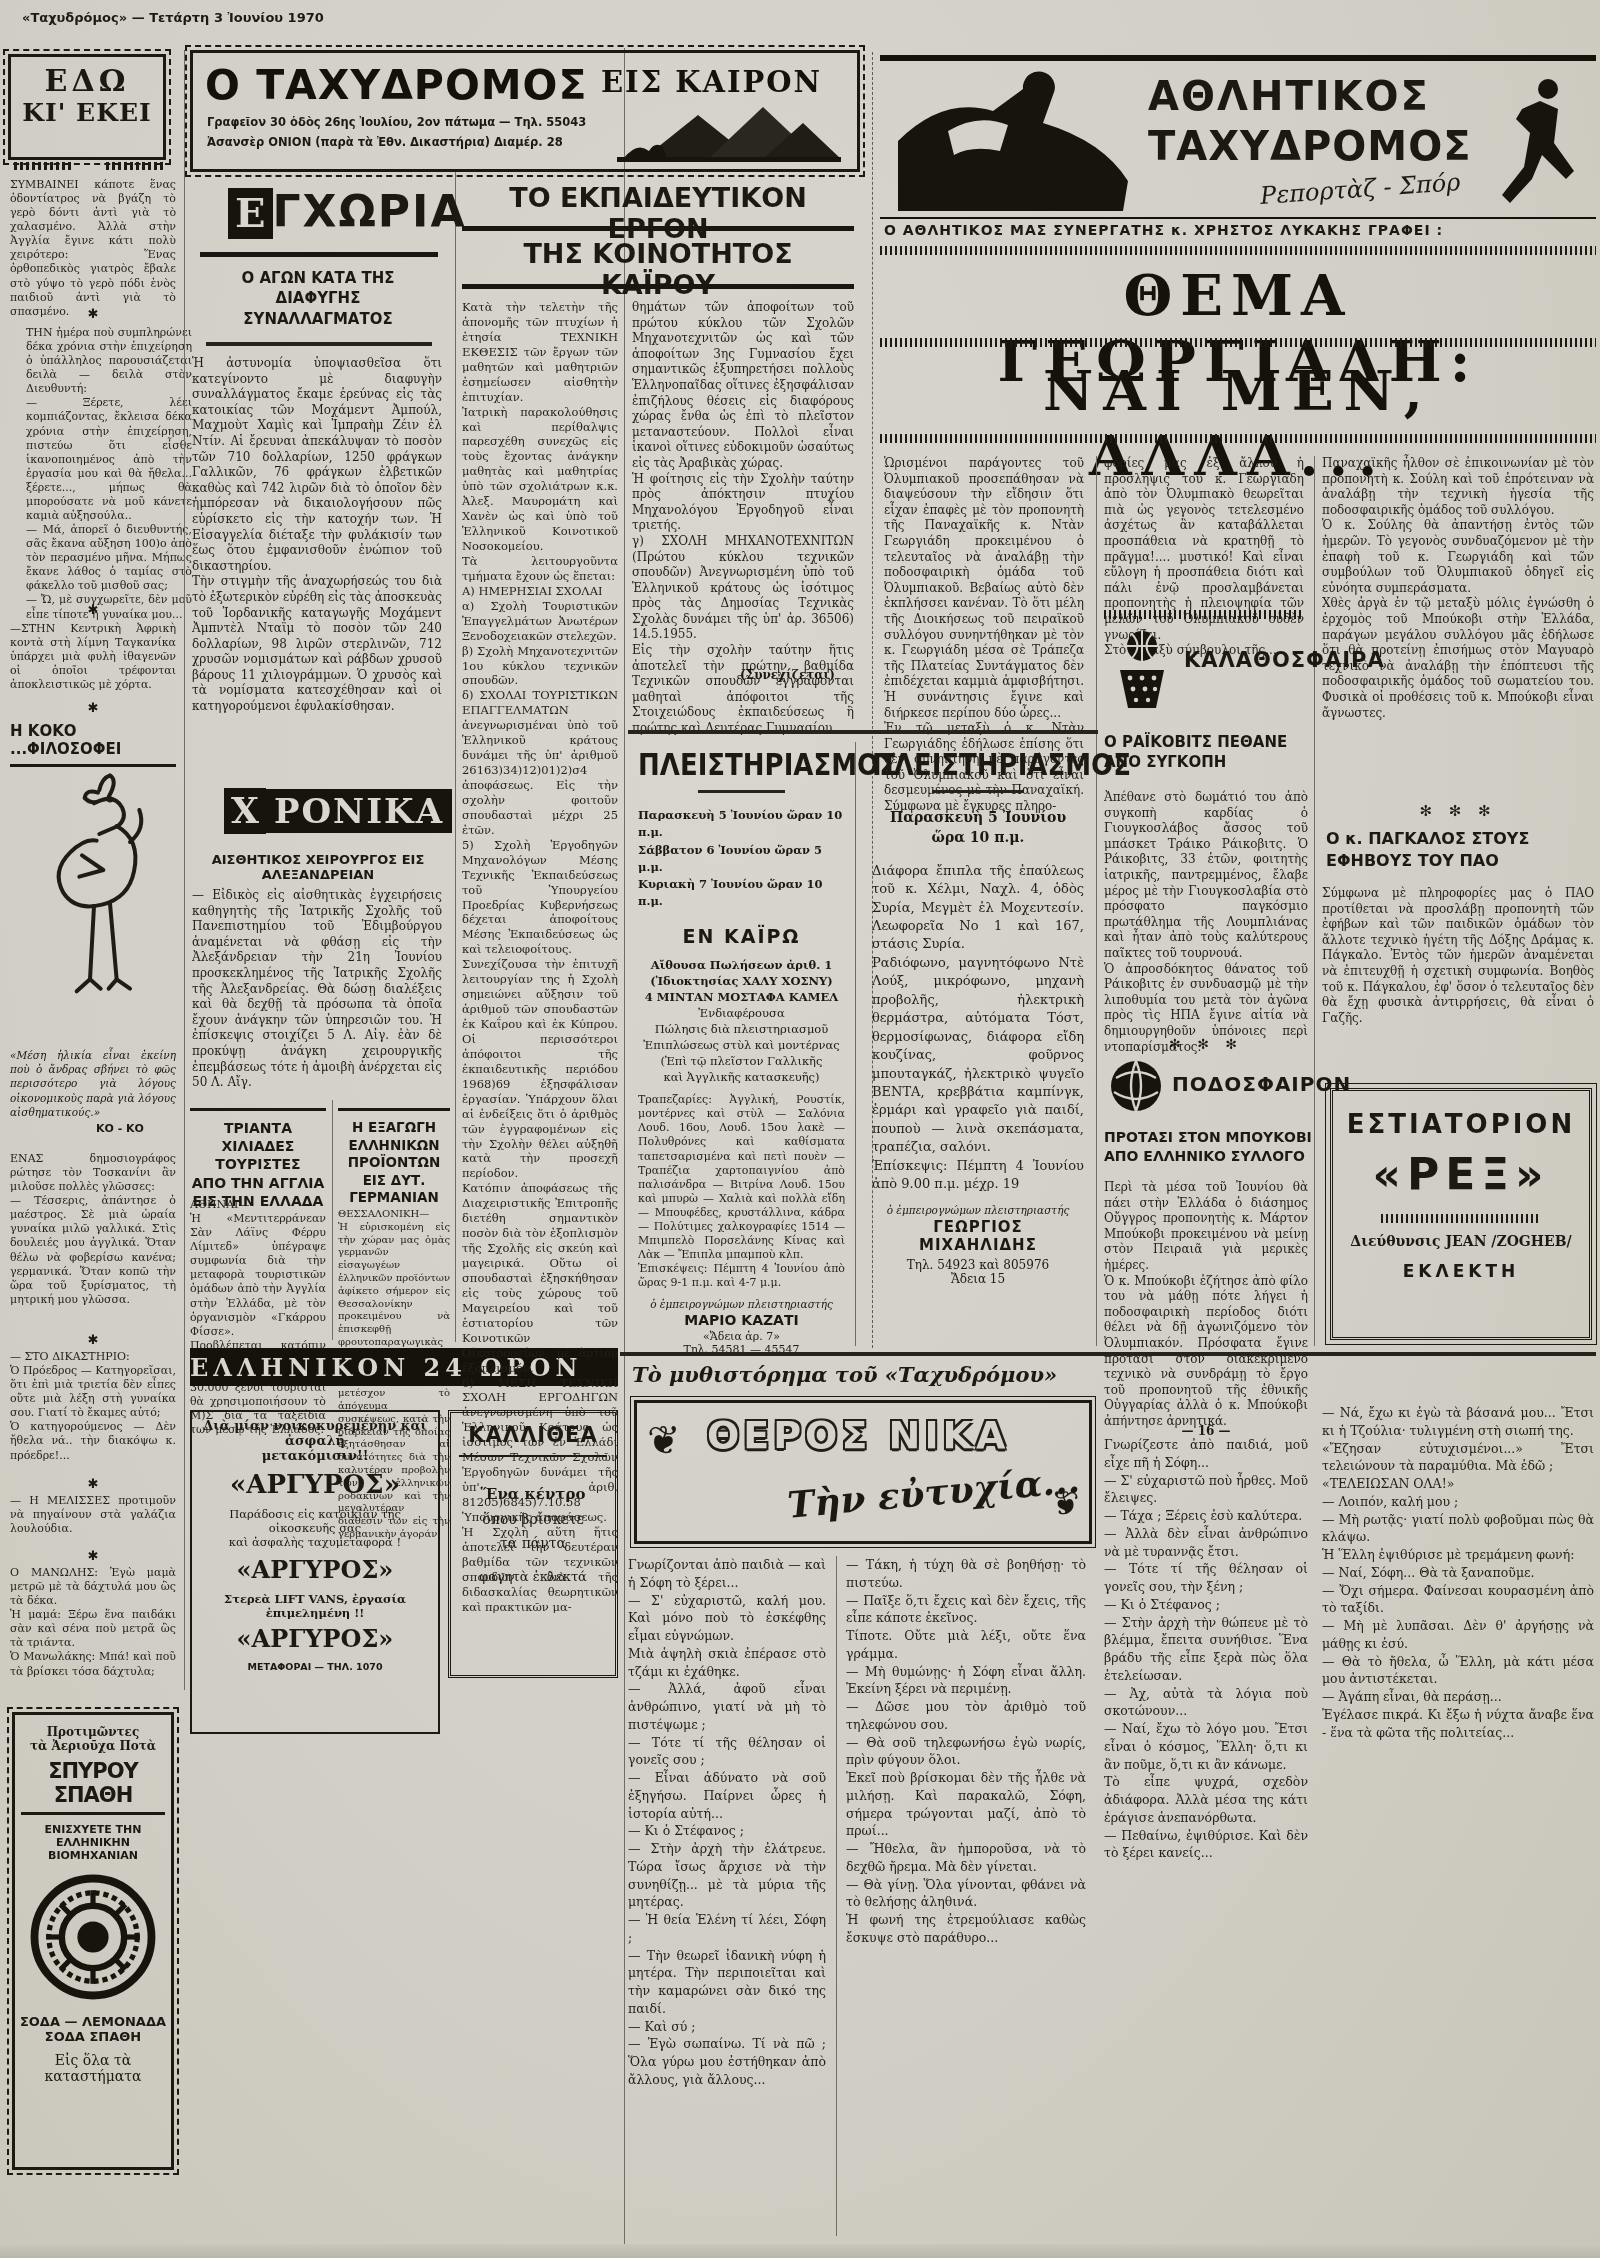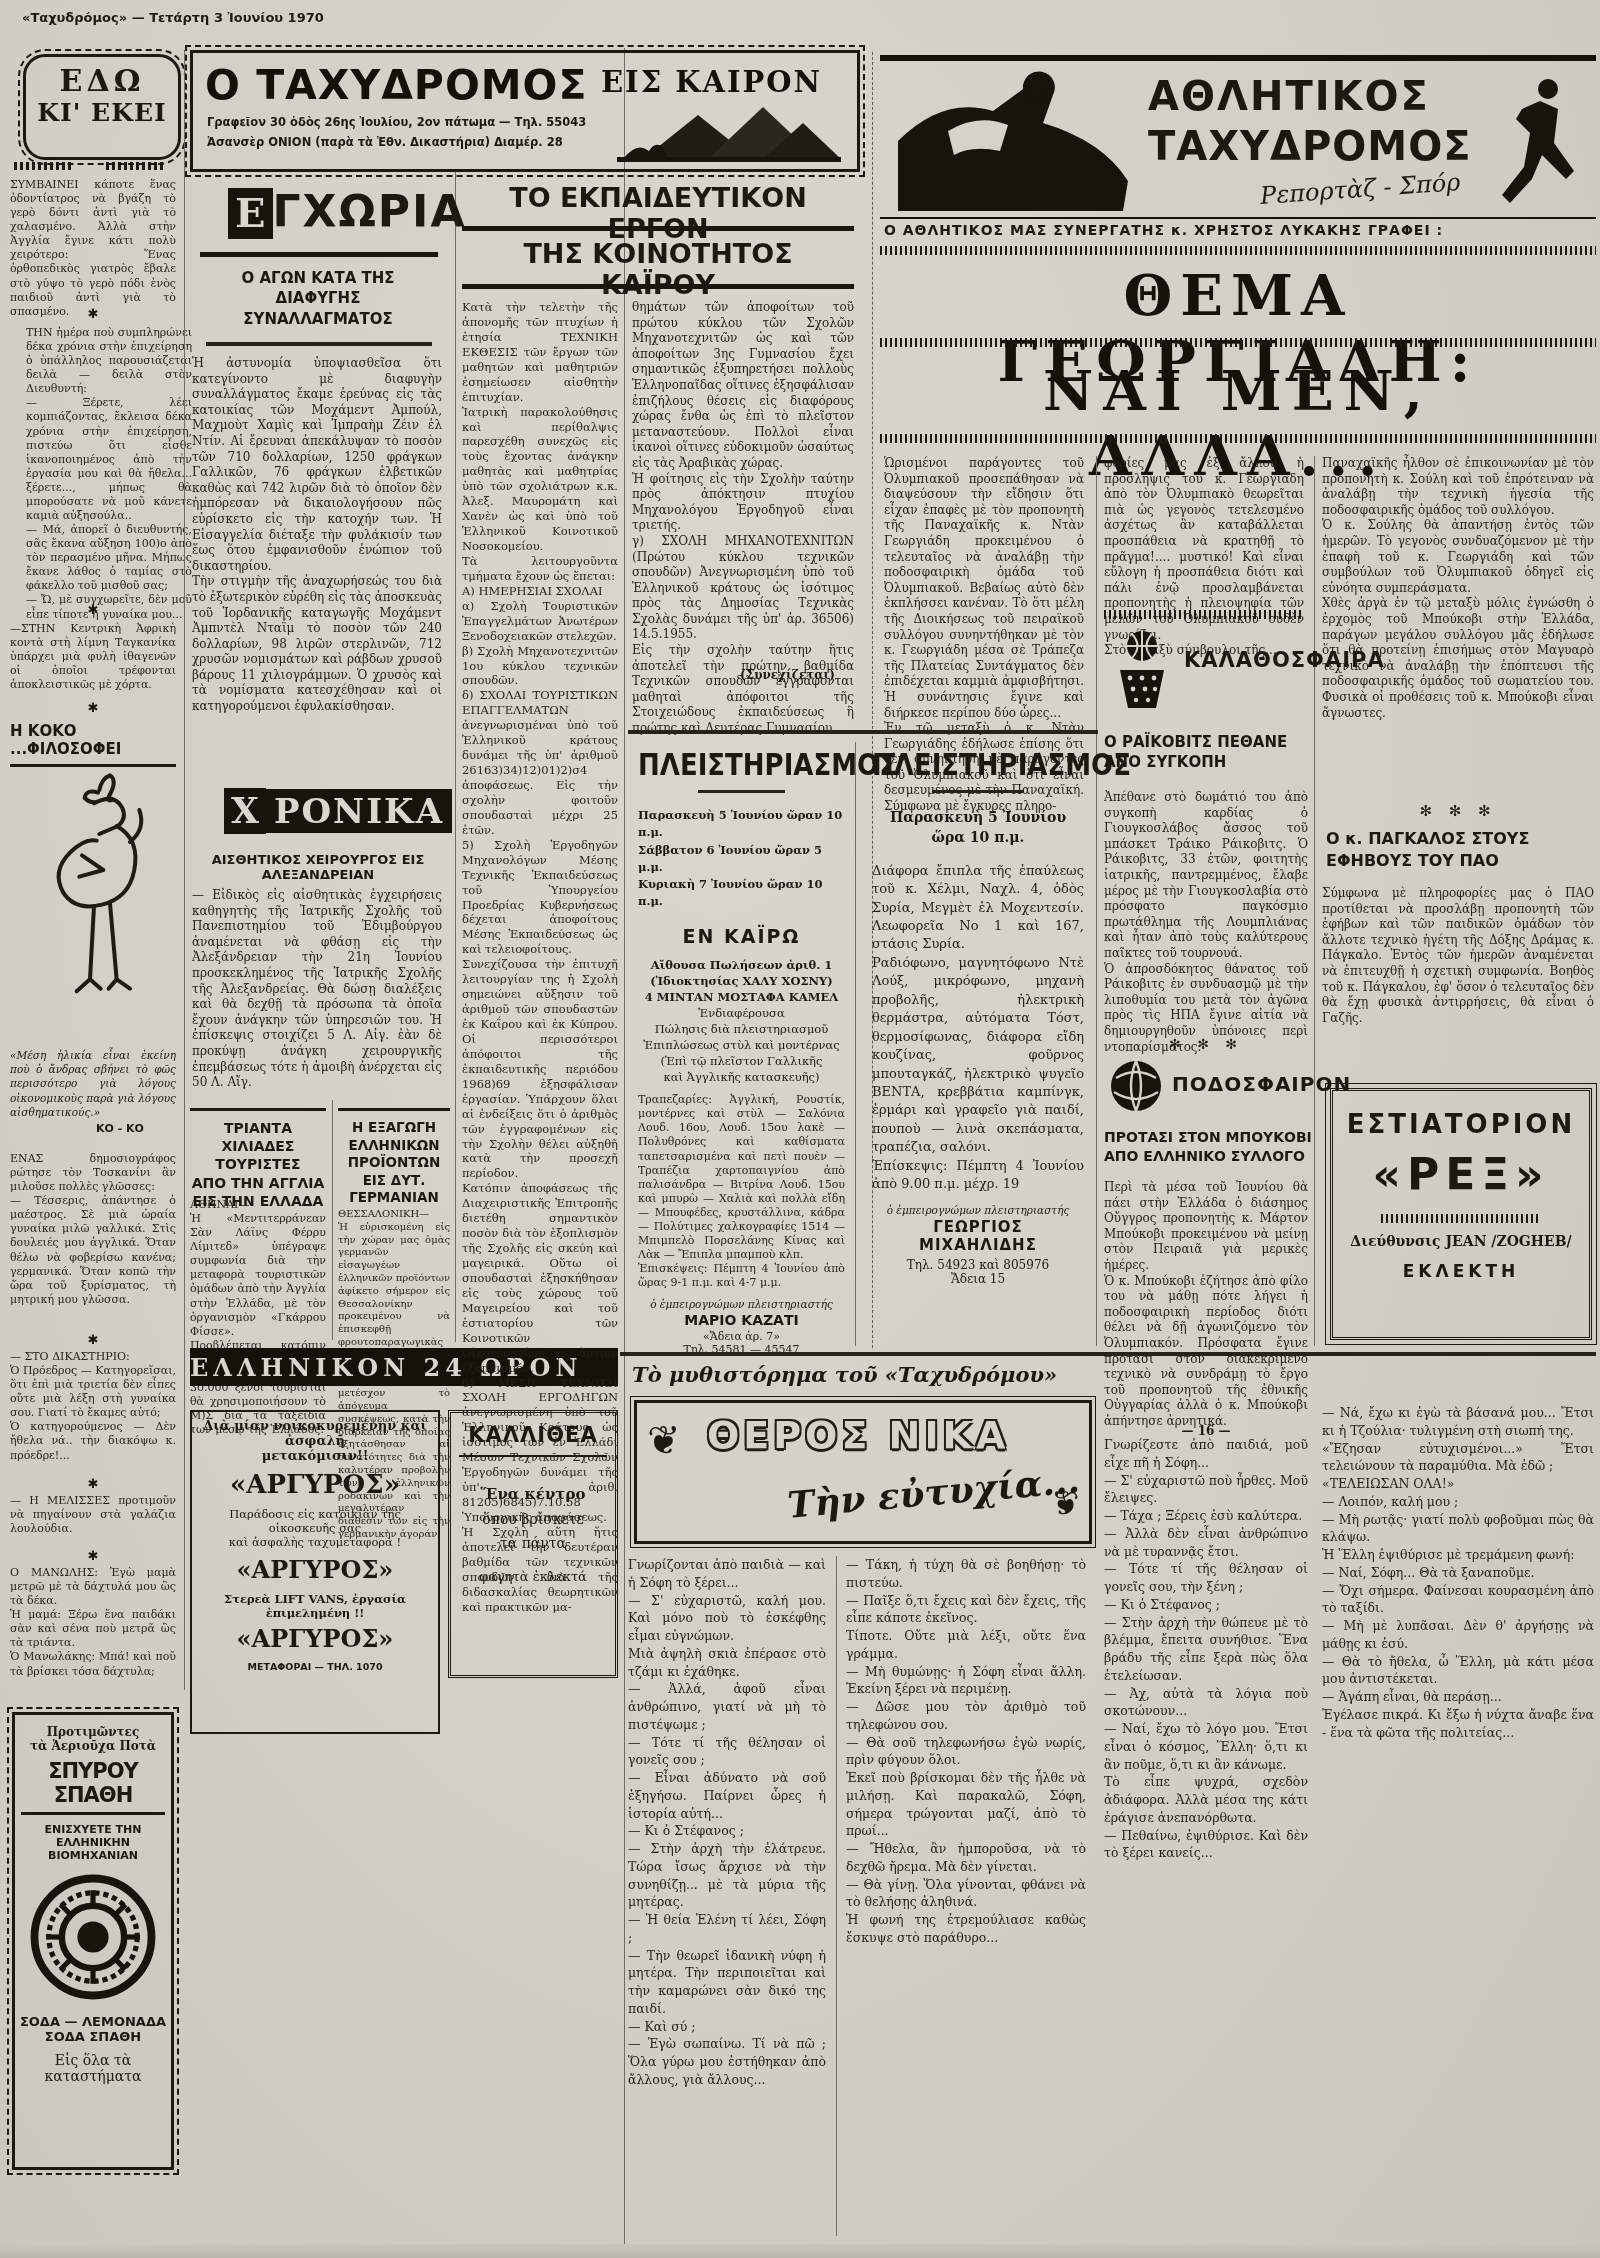--- a/index.html
+++ b/index.html
@@ -26,21 +26,21 @@
   .onblack{display:inline-block;background:#17140e;color:#d9d6cd;padding:2px 8px;font-weight:bold;}
   .script{font-style:italic;font-family:"DejaVu Serif",serif;}
 </style>
 </head>
 <body>
 
 <div id="paper">
 
   <div class="abs sans bold" style="left:22px;top:10px;width:520px;font-size:13px;">«Ταχυδρόμος» — Τετάρτη 3 Ἰουνίου 1970</div>
 
-  <div class="abs wavybox" style="left:23px;top:54px;width:152px;height:100px;border-radius:22px;">
+  <div class="abs wavybox" style="left:8px;top:54px;width:152px;height:100px;">
     <div class="center serif" style="font-size:30px;font-weight:bold;margin-top:6px;letter-spacing:4px;">ΕΔΩ</div>
     <div class="center serif" style="font-size:25px;font-weight:bold;letter-spacing:1px;">ΚΙ' ΕΚΕΙ</div>
   </div>
   <div class="abs hatch" style="left:14px;top:162px;width:60px;height:8px;"></div>
   <div class="abs hatch" style="left:106px;top:162px;width:60px;height:8px;"></div>
 
   <div class="abs txt-sm" style="left:10px;top:178px;width:166px;">ΣΥΜΒΑΙΝΕΙ κάποτε ἕνας ὀδοντίατρος νὰ βγάζη τὸ γερὸ δόντι ἀντὶ γιὰ τὸ χαλασμένο. Ἀλλὰ στὴν Ἀγγλία ἔγινε κάτι πολὺ χειρότερο: Ἕνας ὀρθοπεδικὸς γιατρὸς ἔβαλε στὸ γύψο τὸ γερὸ πόδι ἑνὸς παιδιοῦ ἀντὶ γιὰ τὸ σπασμένο.</div>
   <div class="abs center" style="left:10px;top:306px;width:166px;font-size:13px;">✱</div>
   <div class="abs txt-sm" style="left:26px;top:326px;width:166px;">ΤΗΝ ἡμέρα ποὺ συμπληρώνει δέκα χρόνια στὴν ἐπιχείρηση ὁ ὑπάλληλος παρουσιάζεται δειλὰ — δειλὰ στὸν Διευθυντή:
 — Ξέρετε, λέει κομπιάζοντας, ἔκλεισα δέκα χρόνια στὴν ἐπιχείρηση, πιστεύω ὅτι εἶσθε ἱκανοποιημένος ἀπὸ τὴν ἐργασία μου καὶ θὰ ἤθελα... ξέρετε..., μήπως θὰ μπορούσατε νὰ μοῦ κάνετε καμιὰ αὐξησούλα..

